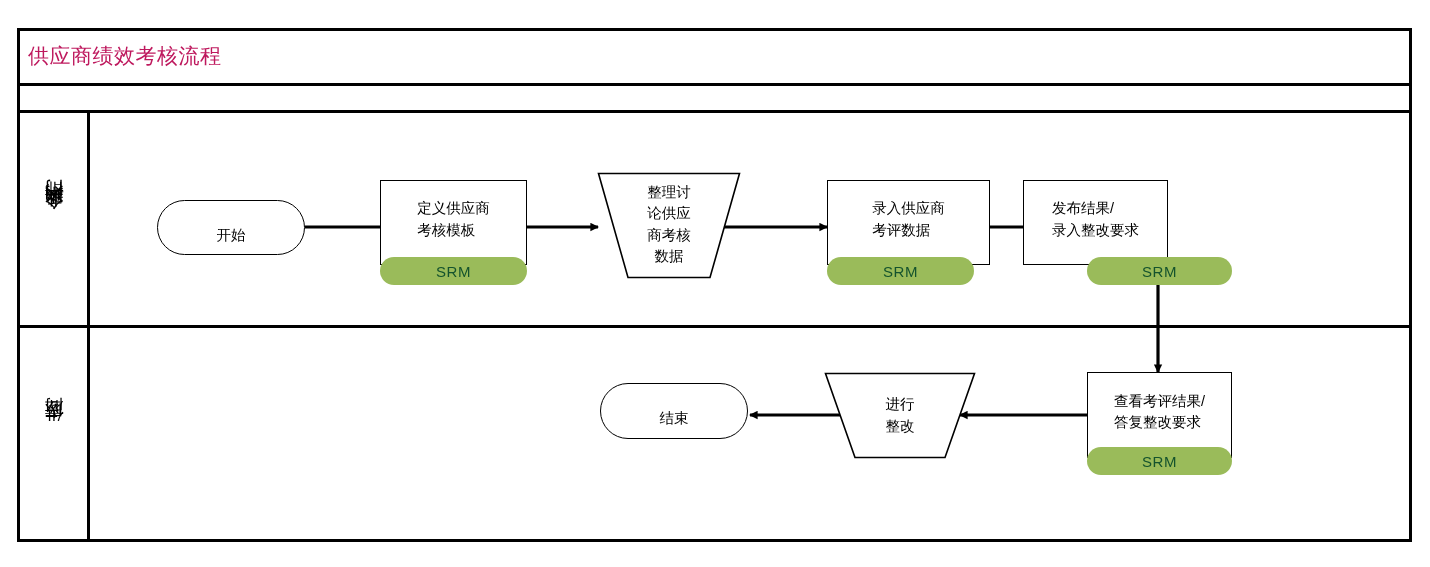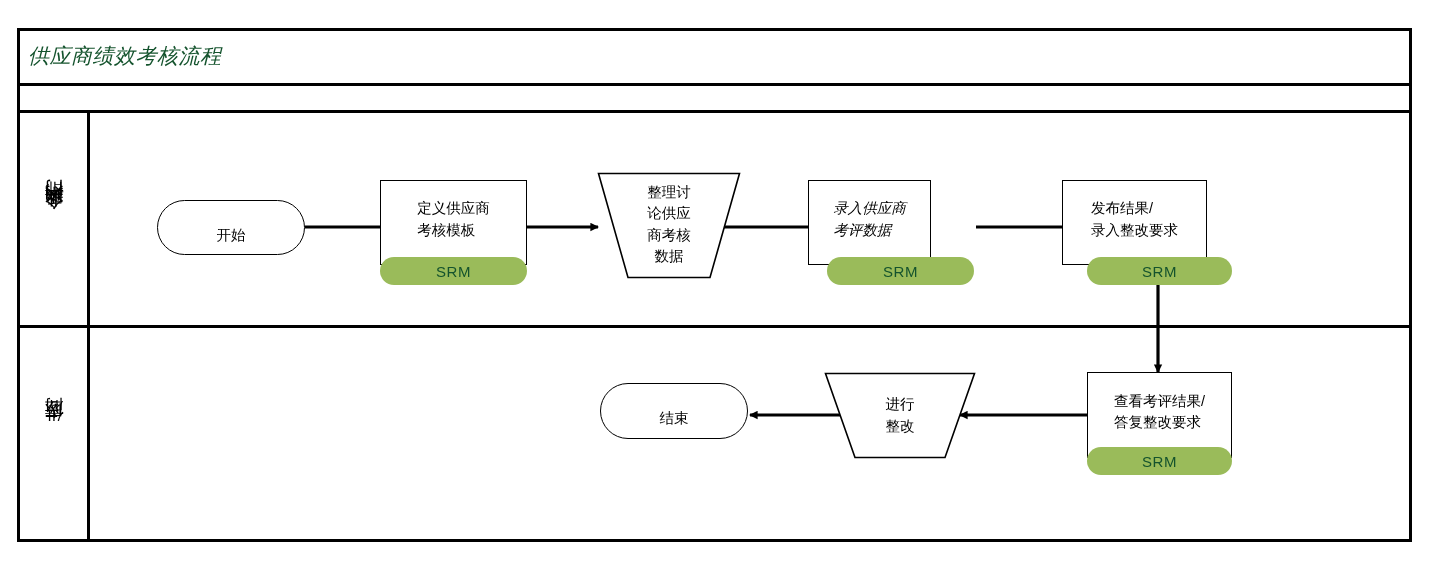--- a/index.html
+++ b/index.html
@@ -33,24 +33,23 @@
     width: 1395px;
     height: 55px;
     box-sizing: border-box;
     display: flex;
     align-items: center;
     padding-left: 11px;
   }
   .title-text {
     font-size: 21px;
     line-height: 1.2;
-    color: #14532d;
+    color: #be185d;
     letter-spacing: 0.5px;
     white-space: nowrap;
-    font-style: italic;
   }
 
   .lane-label {
     position: absolute;
     display: flex;
     align-items: center;
     justify-content: center;
     box-sizing: border-box;
   }
   .lane-label span {
@@ -201,29 +200,29 @@
   <div class="node trapezoid" style="left:597px; top:172px; width:144px; height:107px;font-family:Liberation Mono, monospace;">
     <svg width="144" height="107" viewBox="0 0 144 107">
       <polygon points="1.5,1.5 142.5,1.5 113,105.5 31,105.5" fill="#ffffff" stroke="#000000" stroke-width="1.6"></polygon>
     </svg>
     <div class="label">整理讨
 论供应
 商考核
 数据</div>
   </div>
 
-  <div class="node box" style="left:808px; top:180px; width:123px; height:85px;font-style:italic;">
+  <div class="node box" style="left:827px; top:180px; width:163px; height:85px;">
     <div class="label">录入供应商
 考评数据</div>
   </div>
   <div class="srm-badge" style="left:827px; top:257px; width:147px; height:28px; background:#9ABB5A;">
     <span>SRM</span>
   </div>
 
-  <div class="node box" style="left:1062px; top:180px; width:145px; height:85px;">
+  <div class="node box" style="left:1023px; top:180px; width:145px; height:85px;">
     <div class="label">发布结果/
 录入整改要求</div>
   </div>
   <div class="srm-badge" style="left:1087px; top:257px; width:145px; height:28px; background:#9ABB5A;">
     <span>SRM</span>
   </div>
 
   <div class="node box" style="left:1087px; top:372px; width:145px; height:86px;">
     <div class="label">查看考评结果/
 答复整改要求</div>

